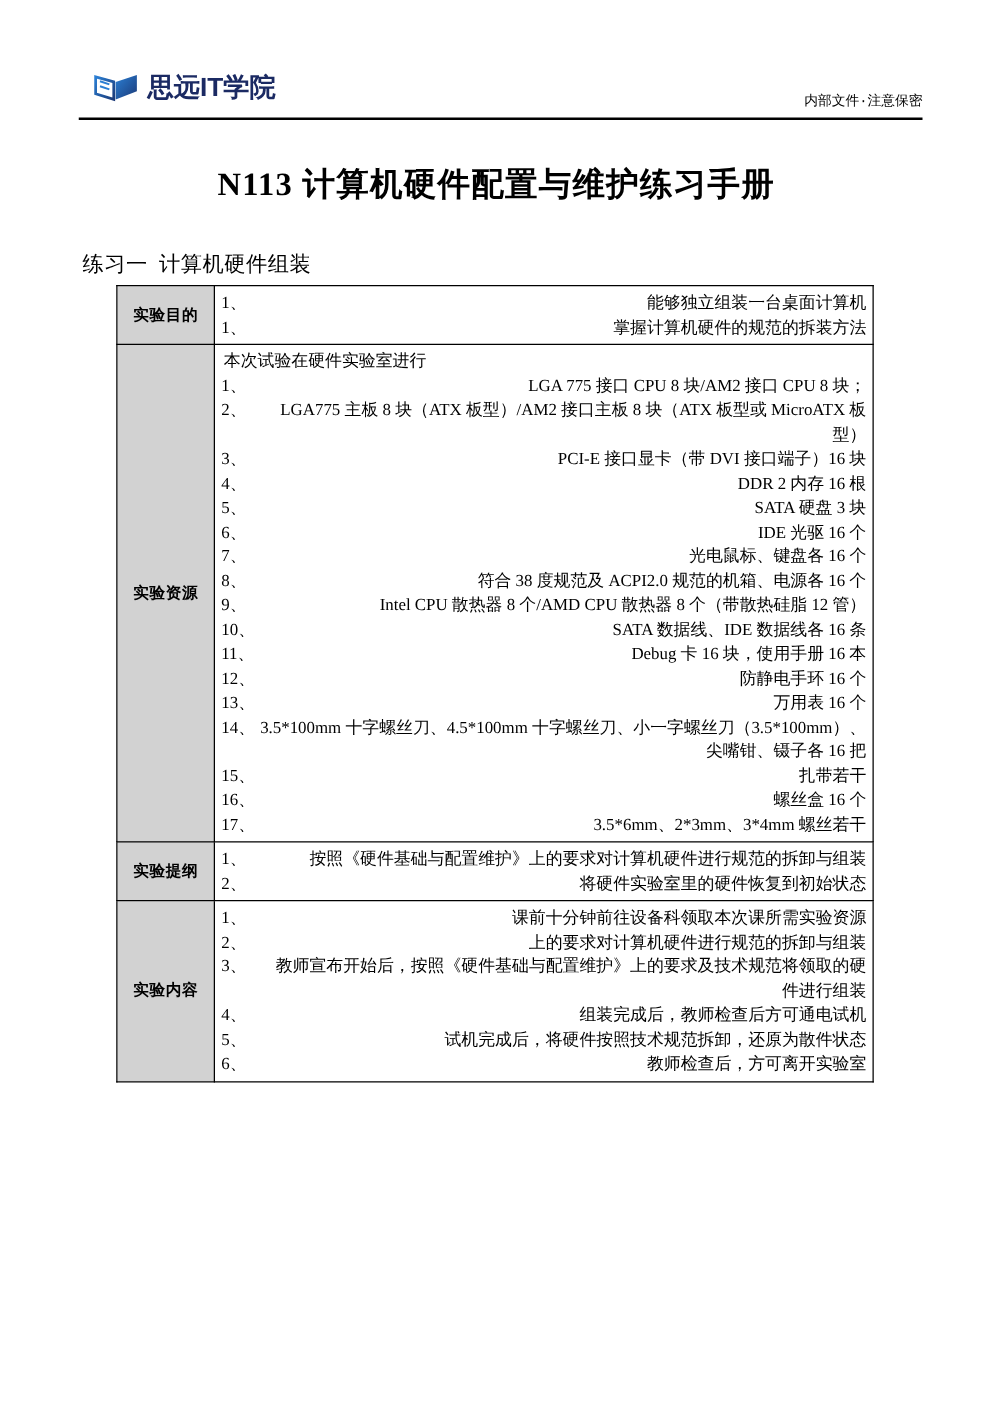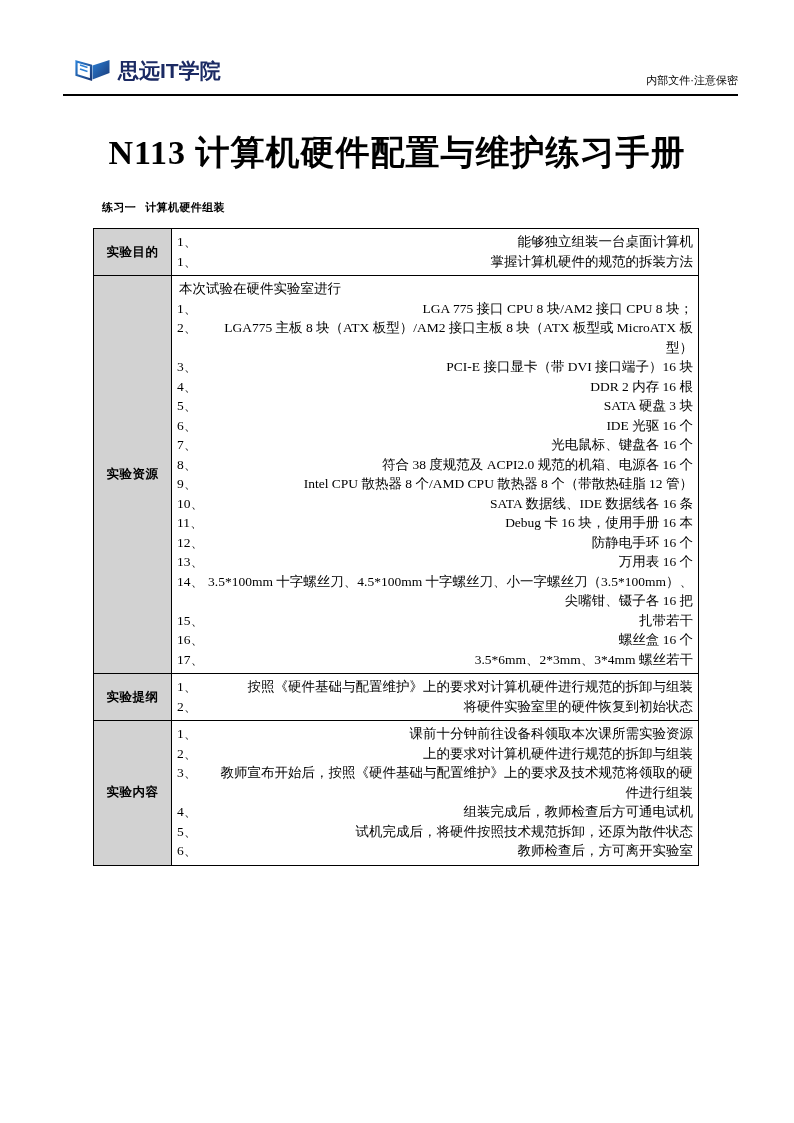--- a/index.html
+++ b/index.html
@@ -49,21 +49,21 @@
   .logo-text {
     font-family: "Liberation Sans", "DejaVu Sans", sans-serif;
     font-weight: bold;
     font-size: 21px;
     letter-spacing: 0px;
     color: #1b2a63;
     line-height: 1;
     white-space: nowrap;
   }
   .confidential {
-    font-family: Liberation Sans, sans-serif;
+    font-family: Liberation Mono, monospace;
     font-size: 11px;
     color: #000000;
     white-space: nowrap;
     margin-top: 20px;
   }
   .header-rule {
     position: absolute;
     left: 63px;
     top: 94px;
     width: 675px;
@@ -73,36 +73,35 @@
 
   
   .doc-title {
     position: absolute;
     left: 0;
     top: 132px;
     width: 794px;
     text-align: center;
     font-family: "Liberation Serif", "DejaVu Serif", serif;
     font-weight: bold;
-    font-size: 34px;
+    font-size: 26px;
     letter-spacing: 1px;
     line-height: 1.25;
   }
 
   
   .section-heading {
     position: absolute;
     left: 66px;
     top: 200px;
     font-family: "Liberation Sans", "DejaVu Sans", sans-serif;
-    font-weight: bold;
-    font-size: 11px;
+    font-weight: normal;
+    font-size: 17px;
     letter-spacing: 0.4px;
     white-space: nowrap;
-    margin-left: 36px;
   }
   .section-heading .sh-gap {
     display: inline-block;
     width: 9px;
   }
 
   
   .exercise-table {
     position: absolute;
     left: 93px;

